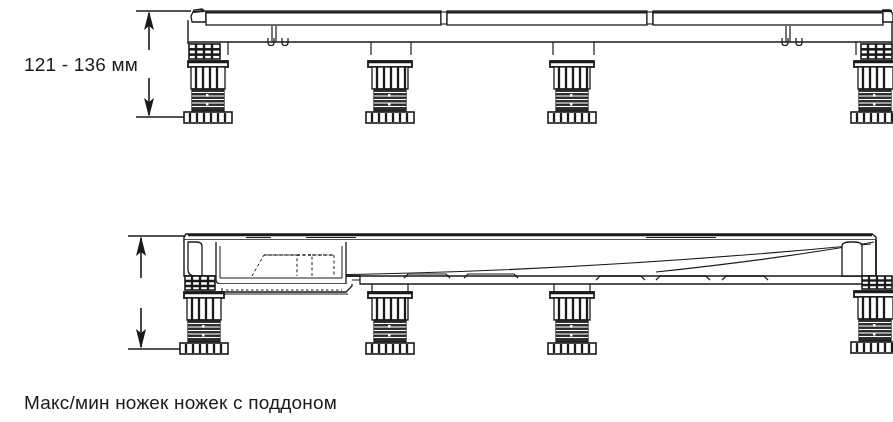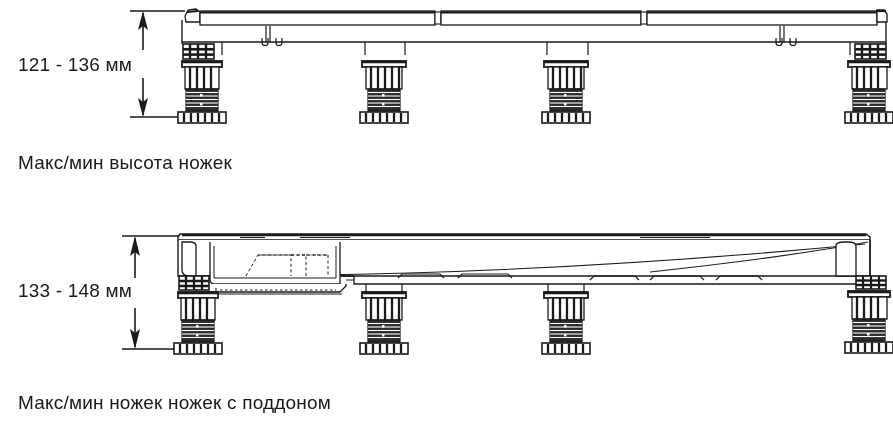--- a/index.html
+++ b/index.html
@@ -9,21 +9,21 @@
   }
   body {
     width: 893px;
     height: 422px;
     position: relative;
     font-family: "Liberation Sans", sans-serif;
     overflow: hidden;
   }
   .stage {
     position: absolute;
-    left: 10px; top: 0;
+    left: 16px; top: 0;
     width: 774px;
     height: 422px;
   }
   .dim-label {
     position: absolute;
     font-size: 19px;
     color: #1a1a1a;
     letter-spacing: 0.2px;
     white-space: nowrap;
   }
@@ -255,21 +255,20 @@
           <line x1="869" y1="113" x2="869" y2="122"></line>
           <line x1="876" y1="113" x2="876" y2="122"></line>
         </g>
       </g>
 
     </g>
   </svg>
 
   <div class="dim-label" id="dim-label-1">121 - 136 мм</div>
 
-  <div class="caption" id="caption-1">Макс/мин высота ножек</div>
 
   <svg id="diagram-2" width="893" height="140" viewBox="0 0 893 140" style="position:absolute; left:0; top:228px;">
     <g fill="none" stroke="#1a1a1a" stroke-width="1.2" shape-rendering="geometricPrecision">
 
       <g stroke-width="1.4">
         <line x1="112" y1="8" x2="172" y2="8"></line>
         <line x1="112" y1="121" x2="168" y2="121"></line>
       </g>
 
       <g stroke-width="1.6">
@@ -470,17 +469,16 @@
           <line x1="855" y1="115" x2="855" y2="124"></line>
           <line x1="862" y1="115" x2="862" y2="124"></line>
           <line x1="869" y1="115" x2="869" y2="124"></line>
           <line x1="876" y1="115" x2="876" y2="124"></line>
         </g>
       </g>
 
     </g>
   </svg>
 
-  <div class="dim-label" id="dim-label-2">133 - 148 мм</div>
 
   <div class="caption" id="caption-2">Макс/мин ножек ножек с поддоном</div>
 
 </div>
 
 </body></html>

